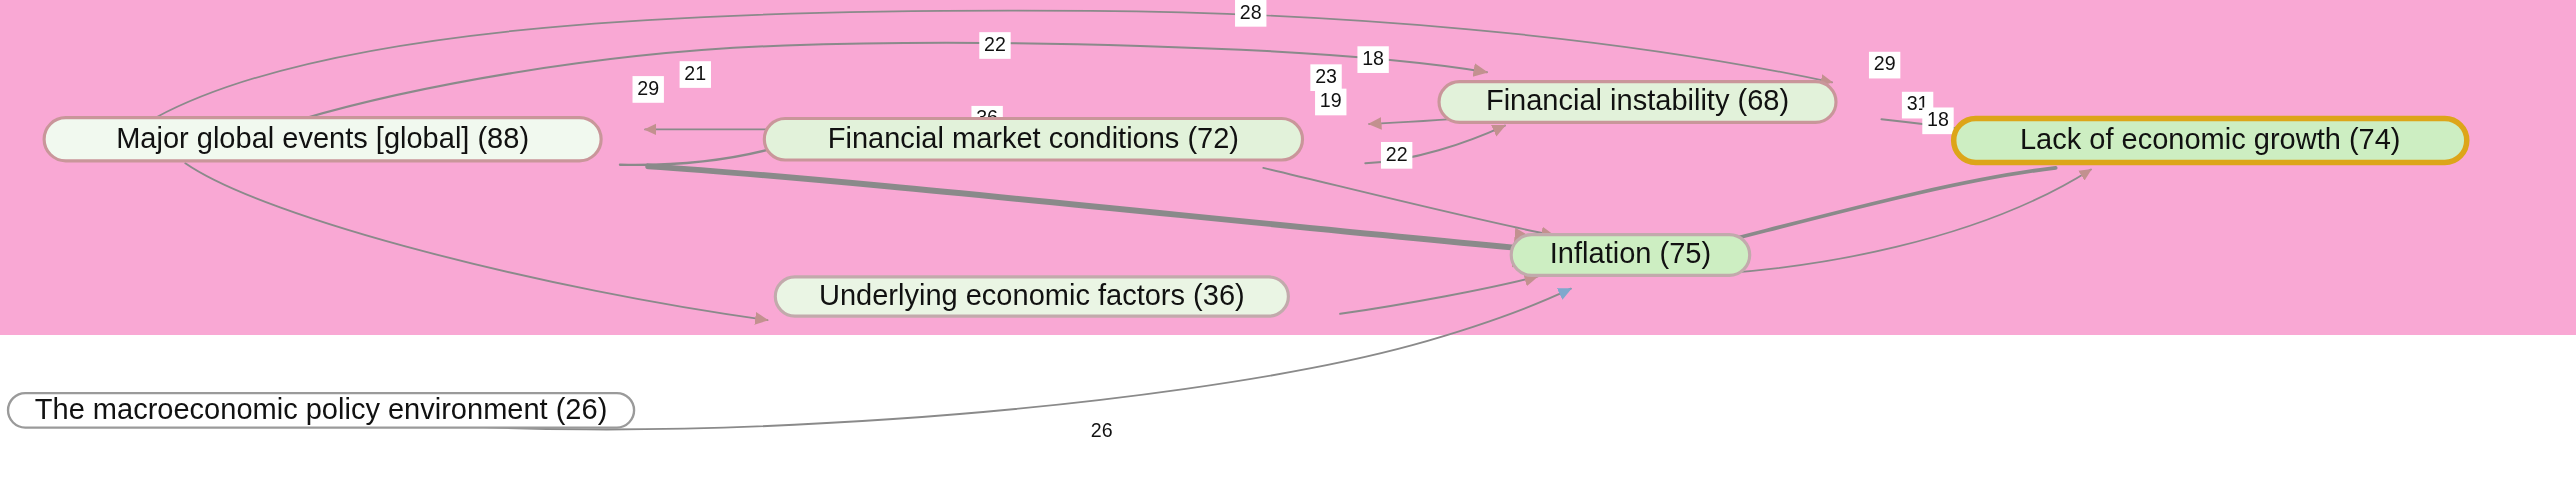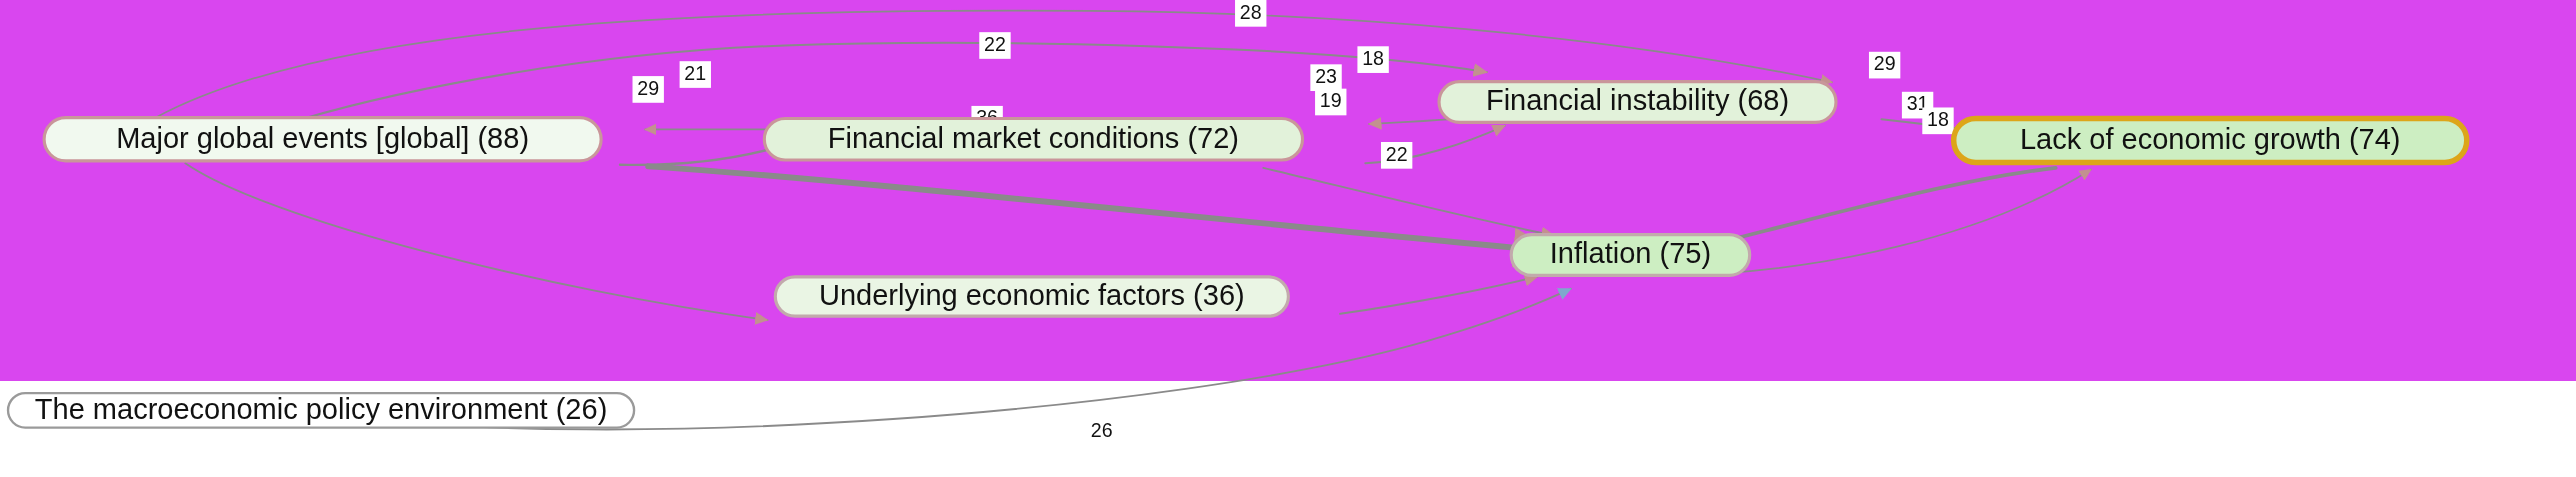--- a/index.html
+++ b/index.html
@@ -9,22 +9,22 @@
   }
   body {
     width: 2576px;
     height: 477px;
     font-family: "Liberation Sans", sans-serif;
     overflow: hidden;
   }
   #graph-root {
     position: relative;
     width: 2576px;
-    height: 381px;
-    background: #d946ef;
+    height: 335px;
+    background: #f9a8d4;
   }
   svg#graph-canvas {
     position: absolute;
     top: 0;
     left: 0;
     width: 2576px;
     height: 477px;
     display: block;
   }
   .node-label-text {

